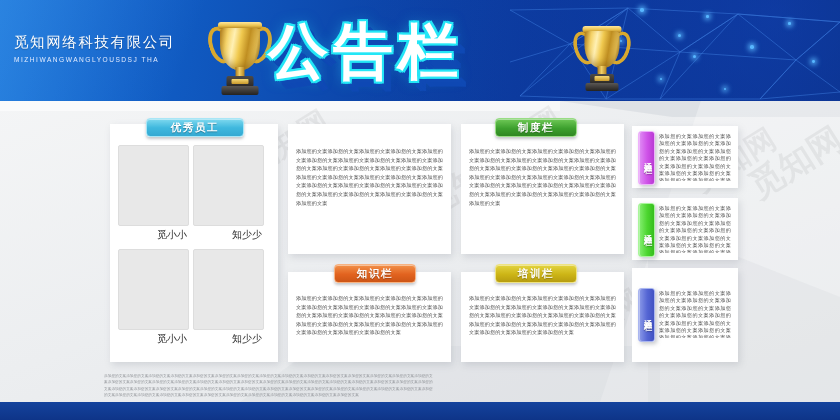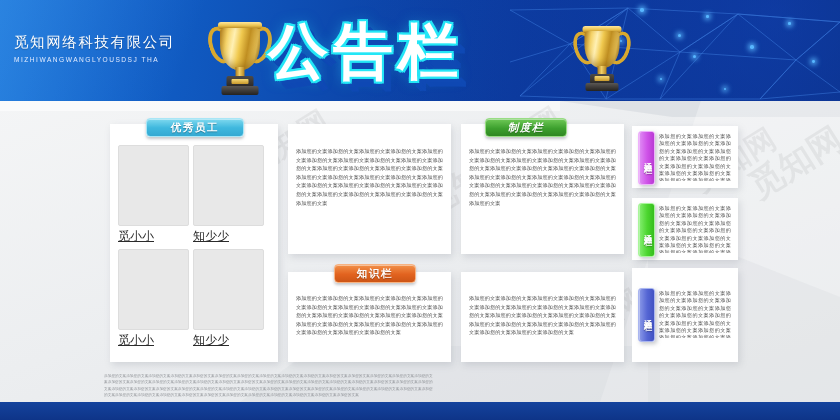--- a/index.html
+++ b/index.html
@@ -87,22 +87,22 @@
     text-shadow:0 1px 1px rgba(0,0,0,.3);
     box-shadow:0 2px 3px rgba(90,95,105,.35), inset 0 1px 0 rgba(255,255,255,.45);}
   .pill.cyan{background:linear-gradient(180deg,#7fd9ef,#3fb8de 52%,#34a9d2);border:1px solid #a9e6f6;}
   .pill.red{background:linear-gradient(180deg,#e4432c,#c4221a 55%,#ab1712);border:1px solid #ef7060;}
   .pill.green{background:linear-gradient(180deg,#6fc957,#3da02e 55%,#2f8722);border:1px solid #99dd85;}
   .pill.orange{background:linear-gradient(180deg,#f2914a,#e2631f 55%,#cd5516);border:1px solid #f7b382;}
   .pill.yellow{background:linear-gradient(180deg,#e3d441,#cdb516 55%,#b79d10);border:1px solid #eee383;}
 
   
   .photo{position:absolute;background:#e8e8e8;border:1px solid #dddddd;border-radius:2px;}
-  .pname{position:absolute;text-align:left;font-size:12px;color:#2b2b2b;
-    font-family:"Liberation Serif","DejaVu Serif",serif;white-space:nowrap;text-decoration:underline;}
+  .pname{position:absolute;text-align:right;font-size:10px;color:#2b2b2b;
+    font-family:"Liberation Serif","DejaVu Serif",serif;white-space:nowrap;}
 
   
   .ptxt{position:absolute;font-size:5.1px;line-height:8.6px;color:#4a4a4a;
     letter-spacing:.15px;text-align:justify;overflow:hidden;word-break:break-all;}
 
   
   .vtab{position:absolute;width:15px;border-radius:3px;
     color:#fff;font-size:8.2px;font-weight:700;letter-spacing:2px;
     writing-mode:vertical-rl;text-orientation:upright;
     display:flex;align-items:center;justify-content:center;
@@ -207,28 +207,29 @@
 
   <div class="photo" style="left:118px;top:249px;width:69px;height:79px;"></div>
   <div class="photo" style="left:193px;top:249px;width:69px;height:79px;"></div>
   <div class="pname" style="left:118px;top:332px;width:69px;">觅小小</div>
   <div class="pname" style="left:193px;top:332px;width:69px;">知少少</div>
 
   <div class="card" style="left:288px;top:124px;width:163px;height:130px;"></div>
   <div class="ptxt" style="left:296px;top:147px;width:147px;height:100px;">添加您的文案添加您的文案添加您的文案添加您的文案添加您的文案添加您的文案添加您的文案添加您的文案添加您的文案添加您的文案添加您的文案添加您的文案添加您的文案添加您的文案添加您的文案添加您的文案添加您的文案添加您的文案添加您的文案添加您的文案添加您的文案添加您的文案添加您的文案添加您的文案添加您的文案添加您的文案添加您的文案添加您的文案添加您的文案</div>
 
   <div class="card" style="left:461px;top:124px;width:163px;height:130px;"></div>
-  <div class="pill green" style="left:485px;top:118px;width:80px;font-style:italic;">制度栏</div>
+  <div class="pill green" style="left:495px;top:118px;width:80px;">制度栏</div>
   <div class="ptxt" style="left:469px;top:147px;width:147px;height:100px;">添加您的文案添加您的文案添加您的文案添加您的文案添加您的文案添加您的文案添加您的文案添加您的文案添加您的文案添加您的文案添加您的文案添加您的文案添加您的文案添加您的文案添加您的文案添加您的文案添加您的文案添加您的文案添加您的文案添加您的文案添加您的文案添加您的文案添加您的文案添加您的文案添加您的文案添加您的文案添加您的文案添加您的文案添加您的文案</div>
 
   <div class="card" style="left:288px;top:272px;width:163px;height:90px;"></div>
   <div class="pill orange" style="left:334px;top:264px;width:80px;">知识栏</div>
   <div class="ptxt" style="left:296px;top:294px;width:147px;height:62px;">添加您的文案添加您的文案添加您的文案添加您的文案添加您的文案添加您的文案添加您的文案添加您的文案添加您的文案添加您的文案添加您的文案添加您的文案添加您的文案添加您的文案添加您的文案添加您的文案添加您的文案添加您的文案添加您的文案添加您的文案添加您的文案添加您的文案</div>
 
   <div class="card" style="left:461px;top:272px;width:163px;height:90px;"></div>
+  <div class="pill yellow" style="left:495px;top:264px;width:80px;">培训栏</div>
   <div class="ptxt" style="left:469px;top:294px;width:147px;height:62px;">添加您的文案添加您的文案添加您的文案添加您的文案添加您的文案添加您的文案添加您的文案添加您的文案添加您的文案添加您的文案添加您的文案添加您的文案添加您的文案添加您的文案添加您的文案添加您的文案添加您的文案添加您的文案添加您的文案添加您的文案添加您的文案添加您的文案</div>
 
   <div class="card" style="left:632px;top:126px;width:106px;height:62px;"></div>
   <div class="vtab purple" style="left:638px;top:131px;height:52px;">通知栏</div>
   <div class="ptxt" style="left:659px;top:133px;width:72px;height:48px;line-height:7.4px;">添加您的文案添加您的文案添加您的文案添加您的文案添加您的文案添加您的文案添加您的文案添加您的文案添加您的文案添加您的文案添加您的文案添加您的文案添加您的文案添加您的文案添加您的文案添加您的文案添加您的文案添加您的文案</div>
 
   <div class="card" style="left:632px;top:198px;width:106px;height:62px;"></div>
   <div class="vtab vgreen" style="left:638px;top:203px;height:52px;">通知栏</div>
   <div class="ptxt" style="left:659px;top:205px;width:72px;height:48px;line-height:7.4px;">添加您的文案添加您的文案添加您的文案添加您的文案添加您的文案添加您的文案添加您的文案添加您的文案添加您的文案添加您的文案添加您的文案添加您的文案添加您的文案添加您的文案添加您的文案添加您的文案添加您的文案添加您的文案</div>
 

